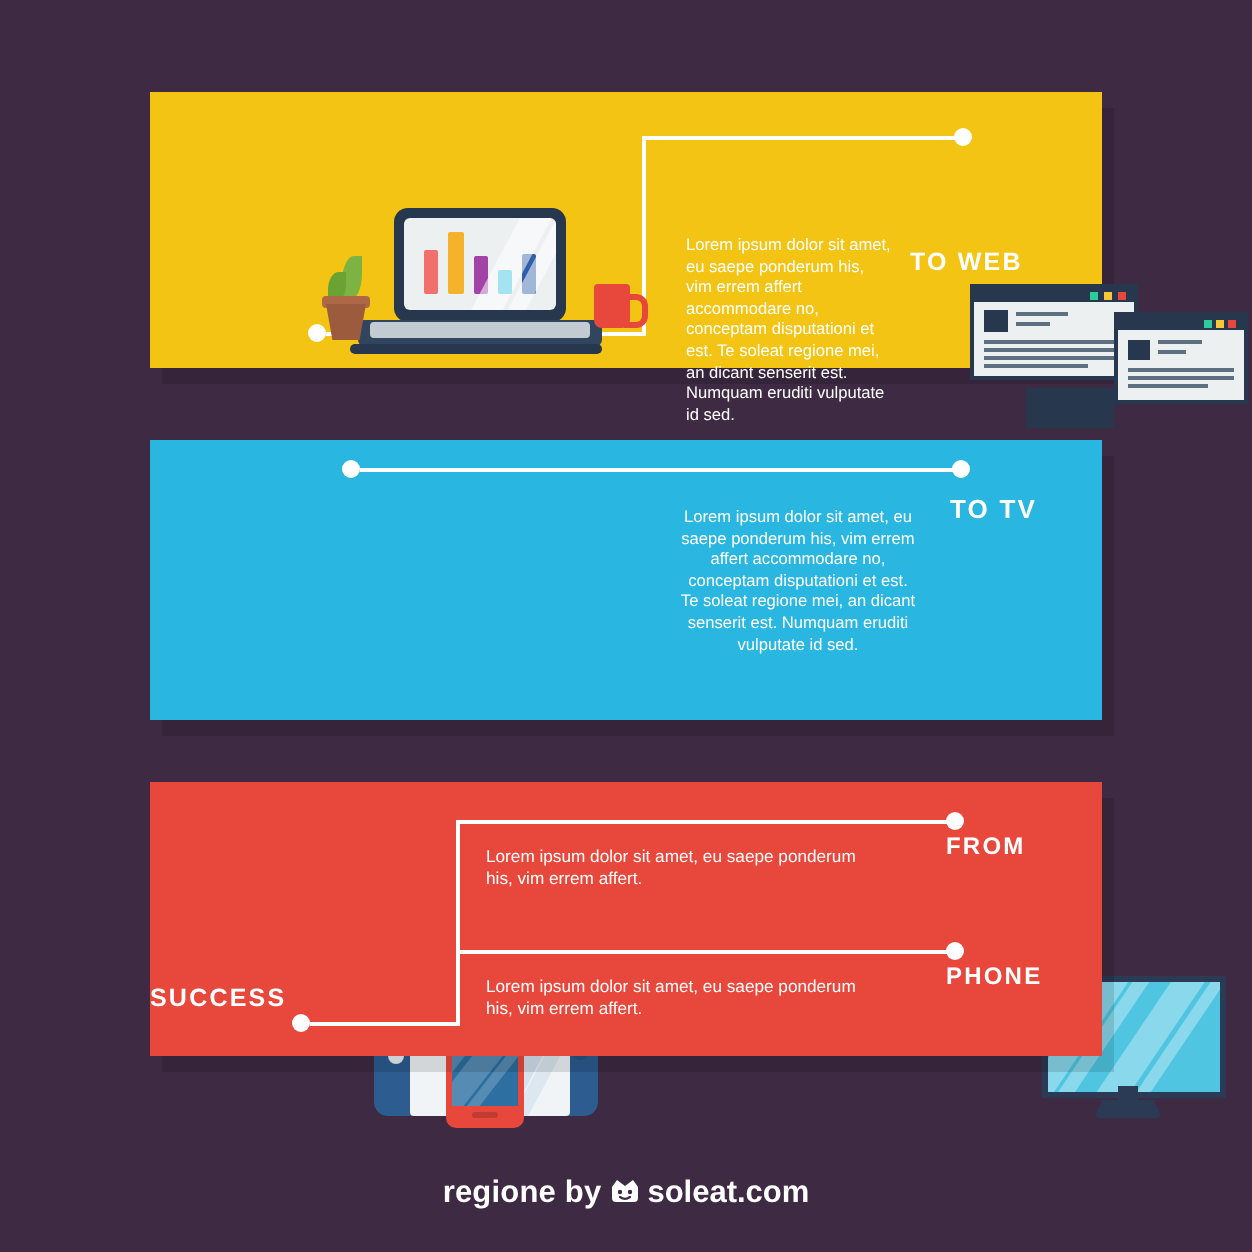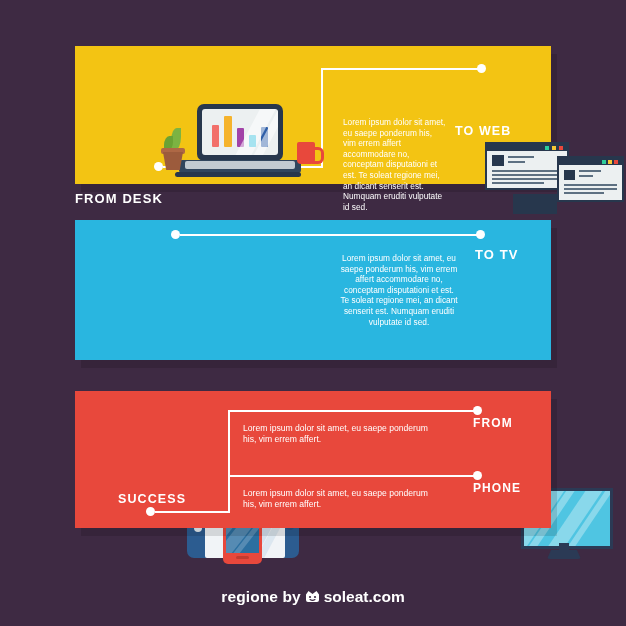--- a/index.html
+++ b/index.html
@@ -156,21 +156,20 @@
         <div class="win-thumb" style="left:5px;top:12px;width:11px;height:10px;"></div>
         <div class="win-line" style="left:20px;top:12px;width:22px;"></div>
         <div class="win-line" style="left:20px;top:17px;width:14px;"></div>
         <div class="win-line" style="left:5px;top:26px;width:53px;"></div>
         <div class="win-line" style="left:5px;top:30px;width:53px;"></div>
         <div class="win-line" style="left:5px;top:34px;width:40px;"></div>
       </div>
       <div class="win-shadow" style="left:28px;top:52px;width:44px;height:20px;"></div>
     </div>
 
-    <div class="hdr" style="left:0;top:145px;width:258px;font-size:13px;">FROM DESK</div>
     <div class="hdr" style="left:380px;top:78px;width:96px;font-size:12.5px;">TO WEB</div>
     <div class="body-text" style="left:268px;top:71px;width:103px;font-size:8.3px;">Lorem ipsum dolor sit amet, eu saepe ponderum his, vim errem affert accommodare no, conceptam disputationi et est. Te soleat regione mei, an dicant senserit est. Numquam eruditi vulputate id sed.</div>
   </div>
 
   <div class="banner" id="banner-phone">
 
     <div class="dot" style="left:96px;top:10px;"></div>
     <div class="ln" style="left:105px;top:14px;width:300px;height:2px;"></div>
     <div class="dot" style="left:401px;top:10px;"></div>
 
@@ -217,21 +216,21 @@
   <div class="banner" id="banner-success">
 
     <div class="dot" style="left:71px;top:116px;"></div>
     <div class="ln" style="left:80px;top:120px;width:75px;height:2px;"></div>
     <div class="ln" style="left:153px;top:19px;width:2px;height:102px;"></div>
     <div class="ln" style="left:153px;top:19px;width:248px;height:2px;"></div>
     <div class="dot" style="left:398px;top:15px;"></div>
     <div class="ln" style="left:153px;top:84px;width:248px;height:2px;"></div>
     <div class="dot" style="left:398px;top:80px;"></div>
 
-    <div class="hdr" style="left:0;top:101px;width:152px;font-size:12.5px;padding-left:43px;">SUCCESS</div>
+    <div class="hdr" style="left:0;top:101px;width:152px;font-size:12.5px;">SUCCESS</div>
     <div class="hdr" style="left:398px;top:25px;width:78px;font-size:12px;">FROM</div>
     <div class="hdr" style="left:398px;top:90px;width:78px;font-size:12px;">PHONE</div>
     <div class="body-text" style="left:168px;top:32px;width:192px;font-size:8.6px;">Lorem ipsum dolor sit amet, eu saepe ponderum his, vim errem affert.</div>
     <div class="body-text" style="left:168px;top:97px;width:192px;font-size:8.6px;">Lorem ipsum dolor sit amet, eu saepe ponderum his, vim errem affert.</div>
   </div>
 
   <div id="footer">
     <span id="footer-text">regione by</span><span class="crown"><svg width="17" height="14" viewBox="0 0 17 14">
           <path d="M2 4.5 L4.5 1 L8.5 4 L12.5 1 L15 4.5 L15 10 A2 2 0 0 1 13 12 L4 12 A2 2 0 0 1 2 10 Z" fill="#fff"></path>
           <circle cx="6" cy="7" r="1.1" fill="#3E2A43"></circle>

